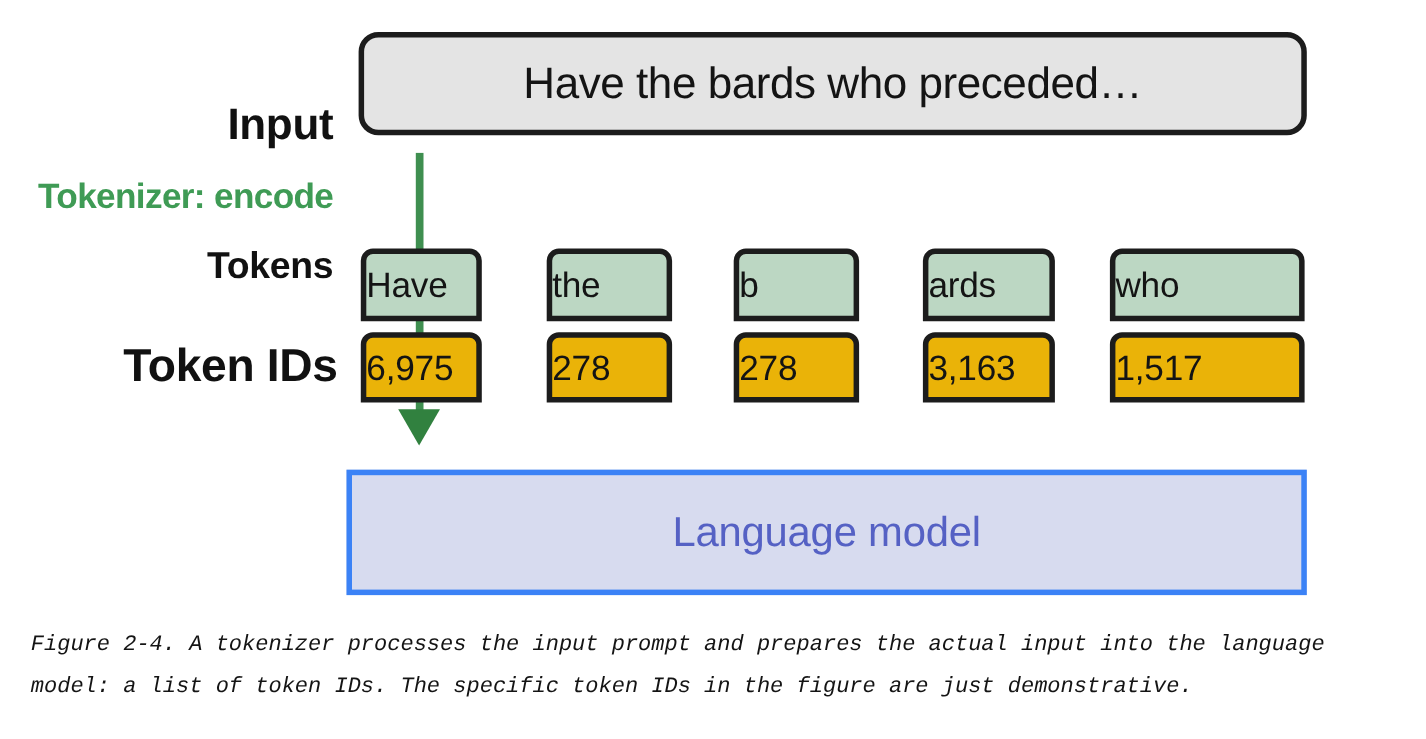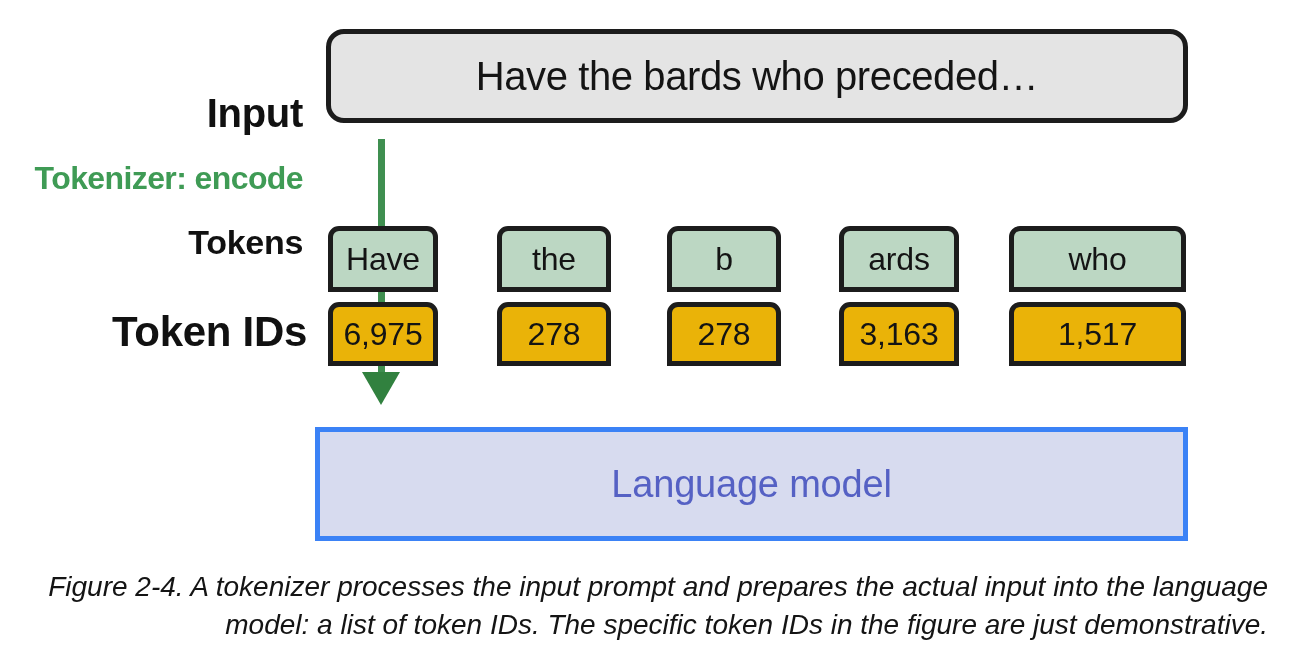--- a/index.html
+++ b/index.html
@@ -87,21 +87,21 @@
     border-right: 19px solid transparent;
     border-top: 33px solid #31813f;
   }
 
   
   .token-cell, .tokenid-cell {
     position: absolute;
     border: 5px solid #1c1c1c;
     display: flex;
     align-items: center;
-    justify-content: center;
+    justify-content: flex-start;
     box-sizing: border-box;
   }
   .token-cell {
     top: 226px;
     height: 66px;
     background: #bcd7c3;
     border-radius: 11px 11px 0 0;
   }
   .tokenid-cell {
     top: 302px;
@@ -135,24 +135,24 @@
     color: #5561c4;
     font-weight: 500;
     letter-spacing: -0.2px;
   }
 
   
   #caption {
     position: absolute;
     left: 28px; top: 568px;
     width: 1240px;
-    text-align: right;
-    font-family: Liberation Sans, sans-serif;
+    text-align: left;
+    font-family: Liberation Mono, monospace;
     font-style: italic;
-    font-size: 28px;
+    font-size: 20px;
     line-height: 38px;
     color: #141414;
   }
 </style>
 </head>
 <body>
 
 <div id="figure">
 
   <div class="row-label" id="label-input">Input</div>

